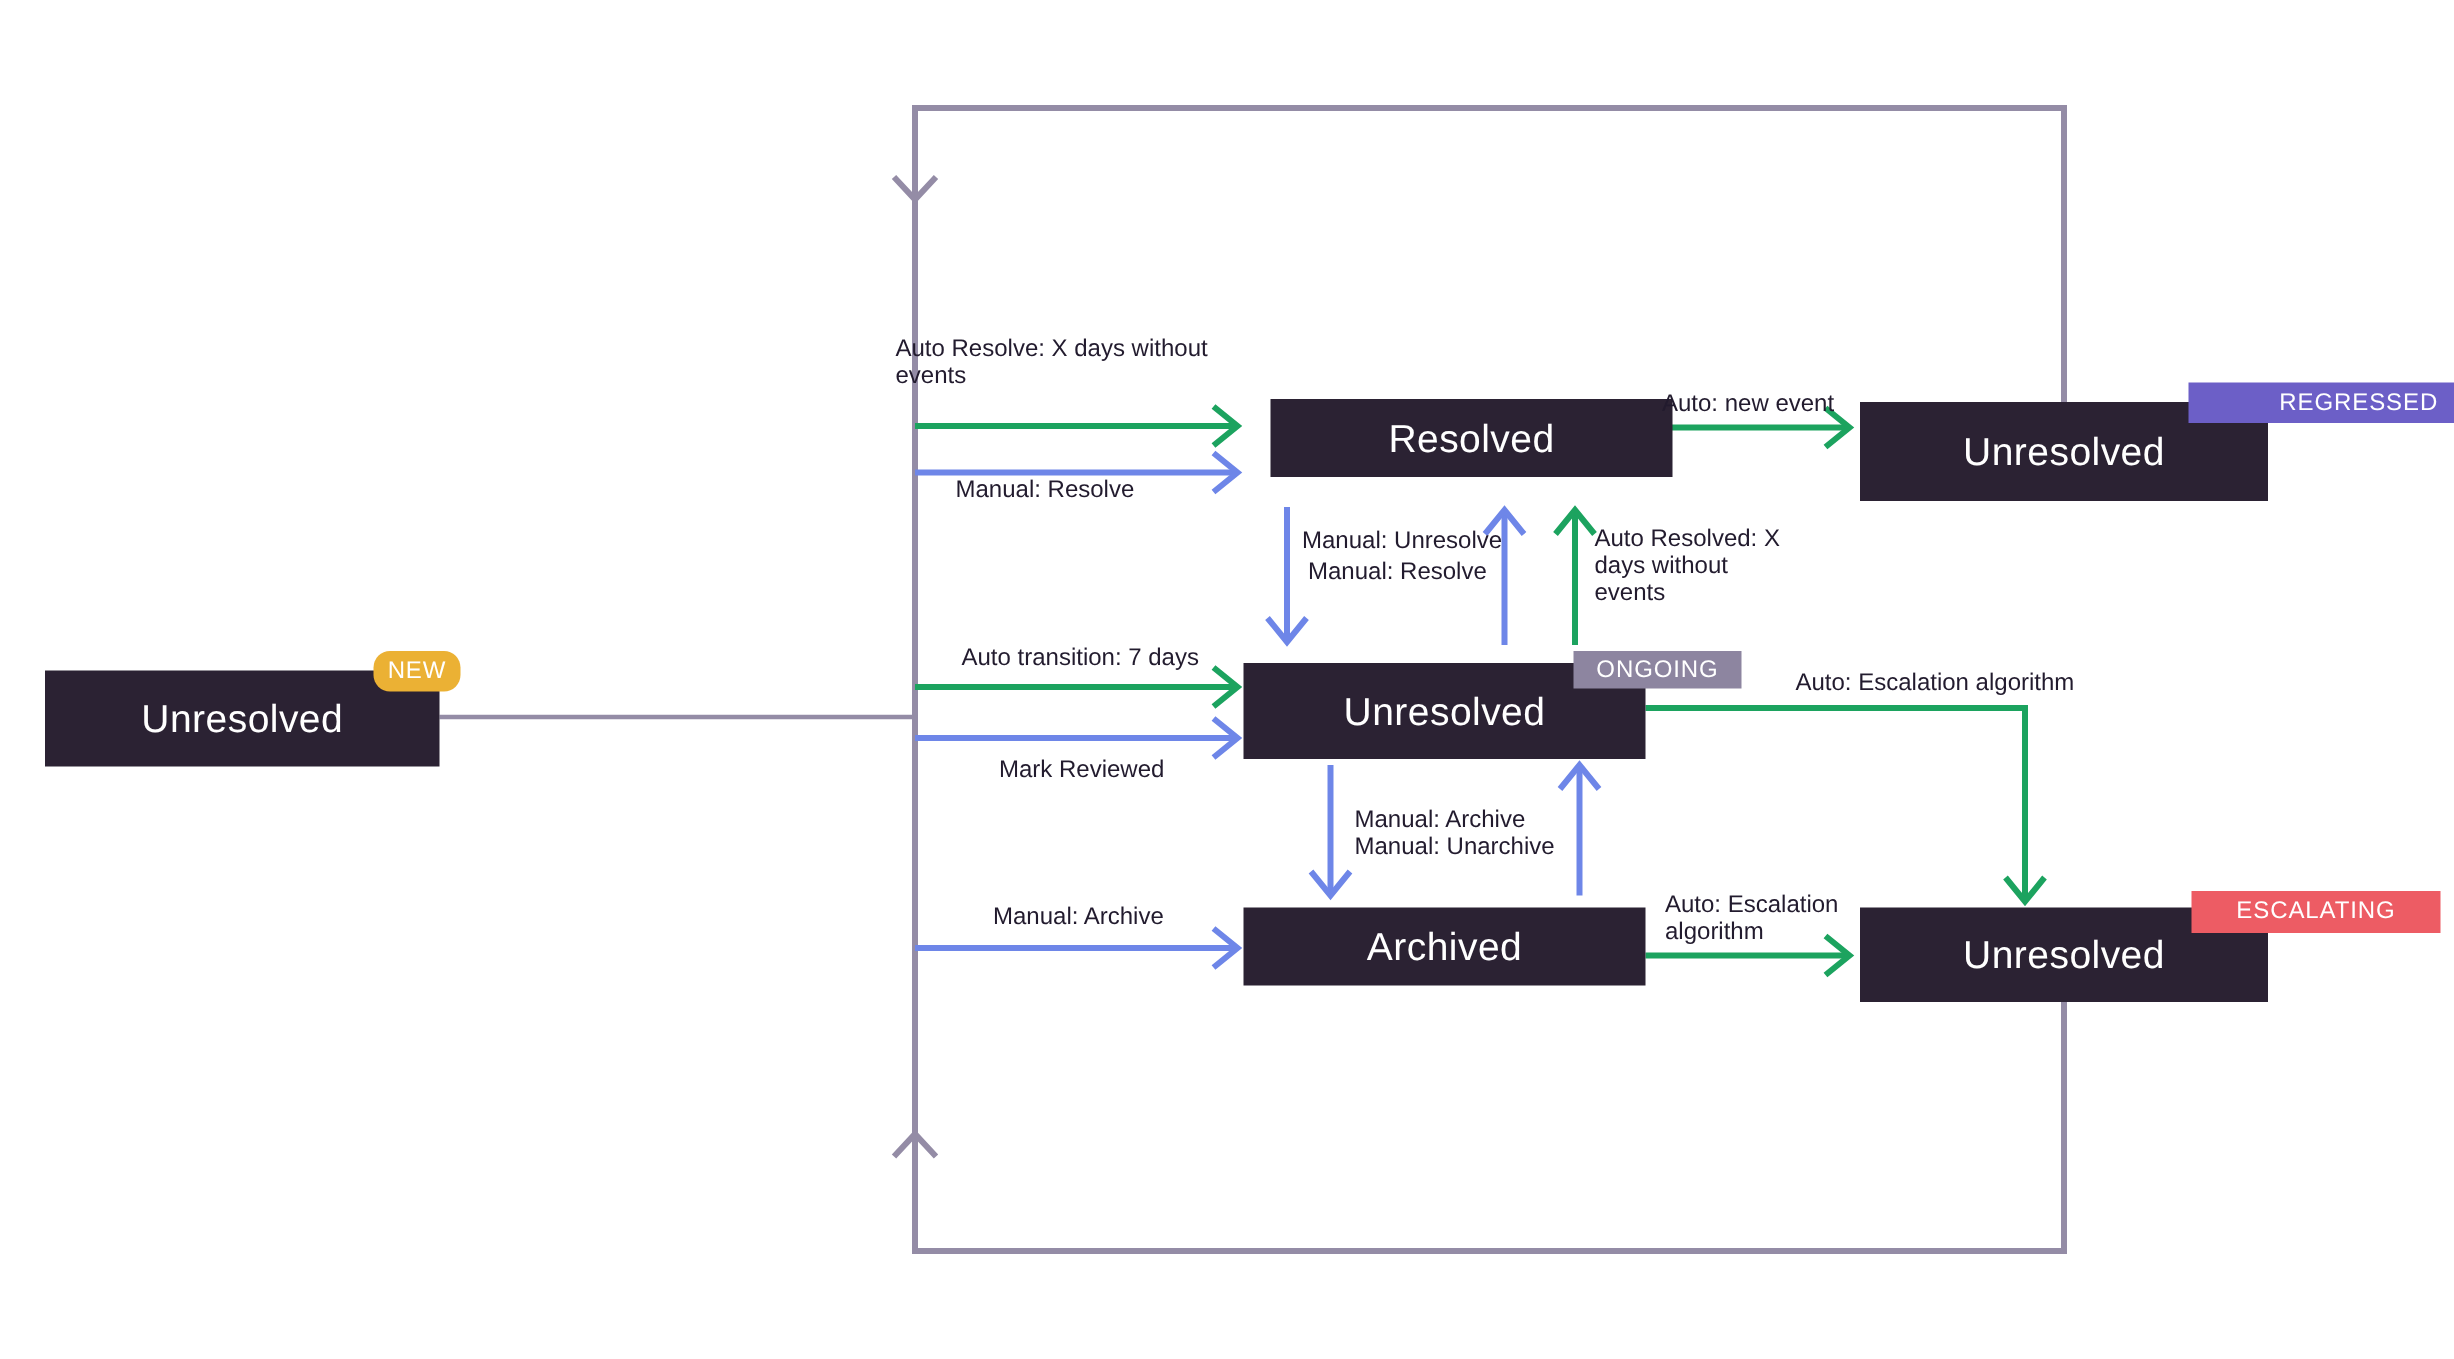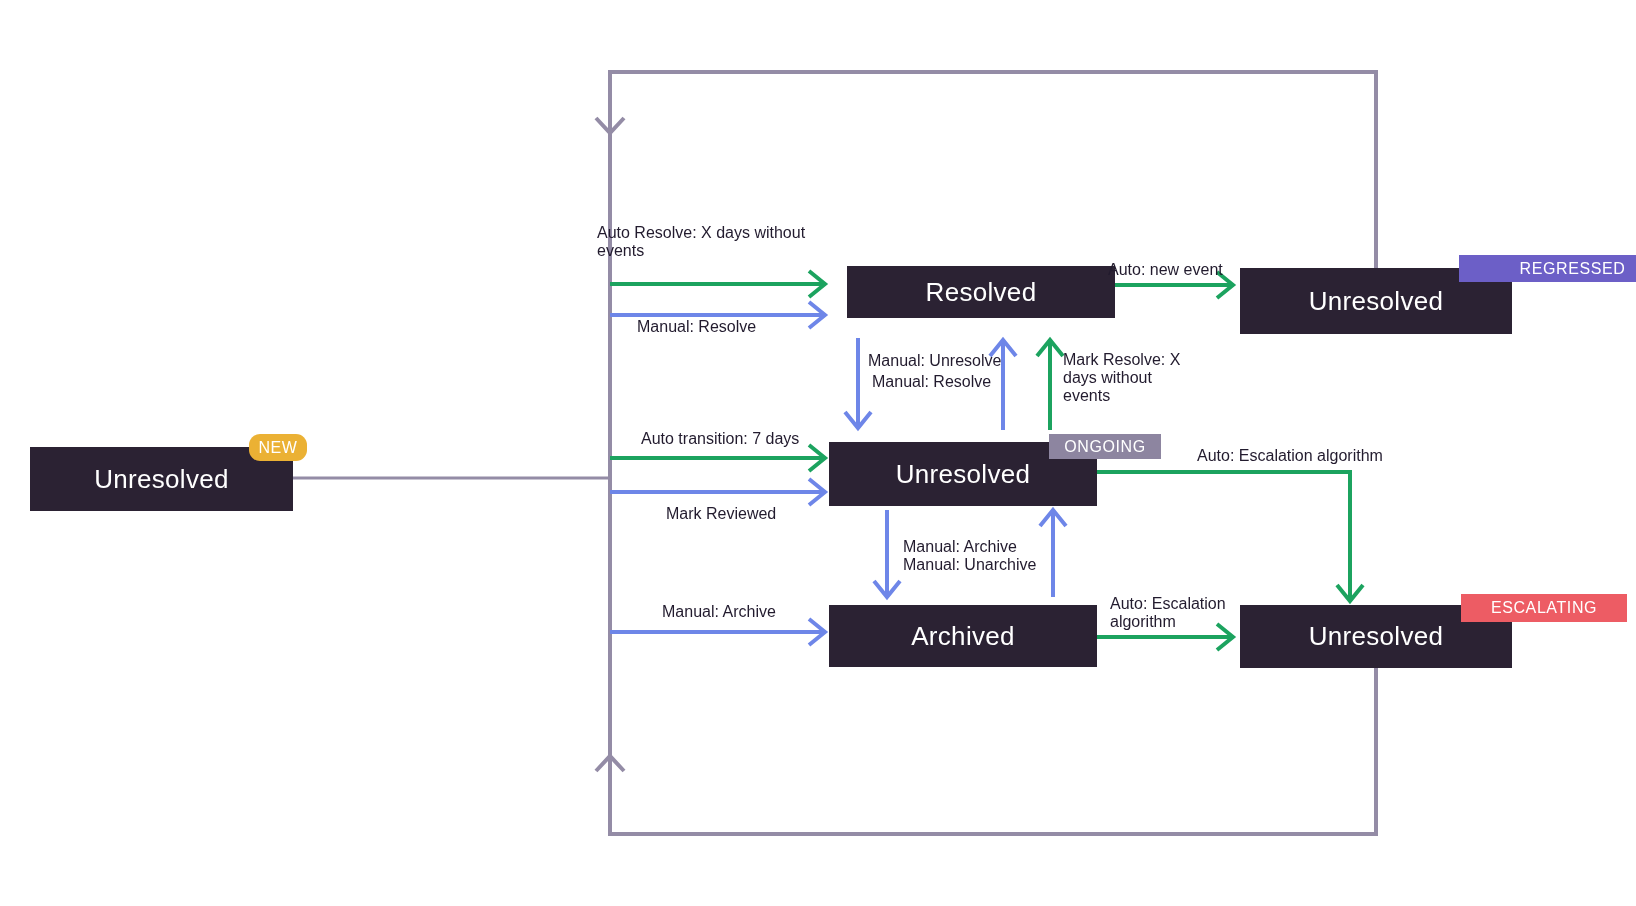--- a/index.html
+++ b/index.html
@@ -134,21 +134,21 @@
     <span>REGRESSED</span>
   </div>
 
   <div class="state-box" style="left:829px;top:442px;width:268px;height:64px;">
     <span>Unresolved</span>
   </div>
   <div class="badge badge-ongoing" style="left:1049px;top:434px;width:112px;height:25px;">
     <span>ONGOING</span>
   </div>
 
-  <div class="state-box" style="left:829px;top:605px;width:268px;height:62px;">
+  <div class="state-box" style="left:829px;top:605px;width:268px;height:52px;">
     <span>Archived</span>
   </div>
 
   <div class="state-box" style="left:1240px;top:605px;width:272px;height:63px;">
     <span>Unresolved</span>
   </div>
   <div class="badge badge-escalating" style="left:1461px;top:594px;width:166px;height:28px;">
     <span>ESCALATING</span>
   </div>
 
@@ -159,21 +159,21 @@
 
   <div class="edge-label" style="left:637px;top:318px;">Manual: Resolve</div>
 
   <div class="edge-label" style="left:1108px;top:261px;">Auto: new event</div>
 
   <div class="edge-label" style="left:868px;top:352px;">Manual: Unresolve</div>
 
   <div class="edge-label" style="left:872px;top:373px;">Manual: Resolve</div>
 
   <div class="edge-label" style="left:1063px;top:351px;">
-    <div>Mark Resolve: X</div>
+    <div>Auto Resolved: X</div>
     <div>days without</div>
     <div>events</div>
   </div>
 
   <div class="edge-label" style="left:609px;top:430px;margin-left:32px;">Auto transition: 7 days</div>
 
   <div class="edge-label" style="left:666px;top:505px;">Mark Reviewed</div>
 
   <div class="edge-label" style="left:903px;top:538px;">Manual: Archive</div>
 

